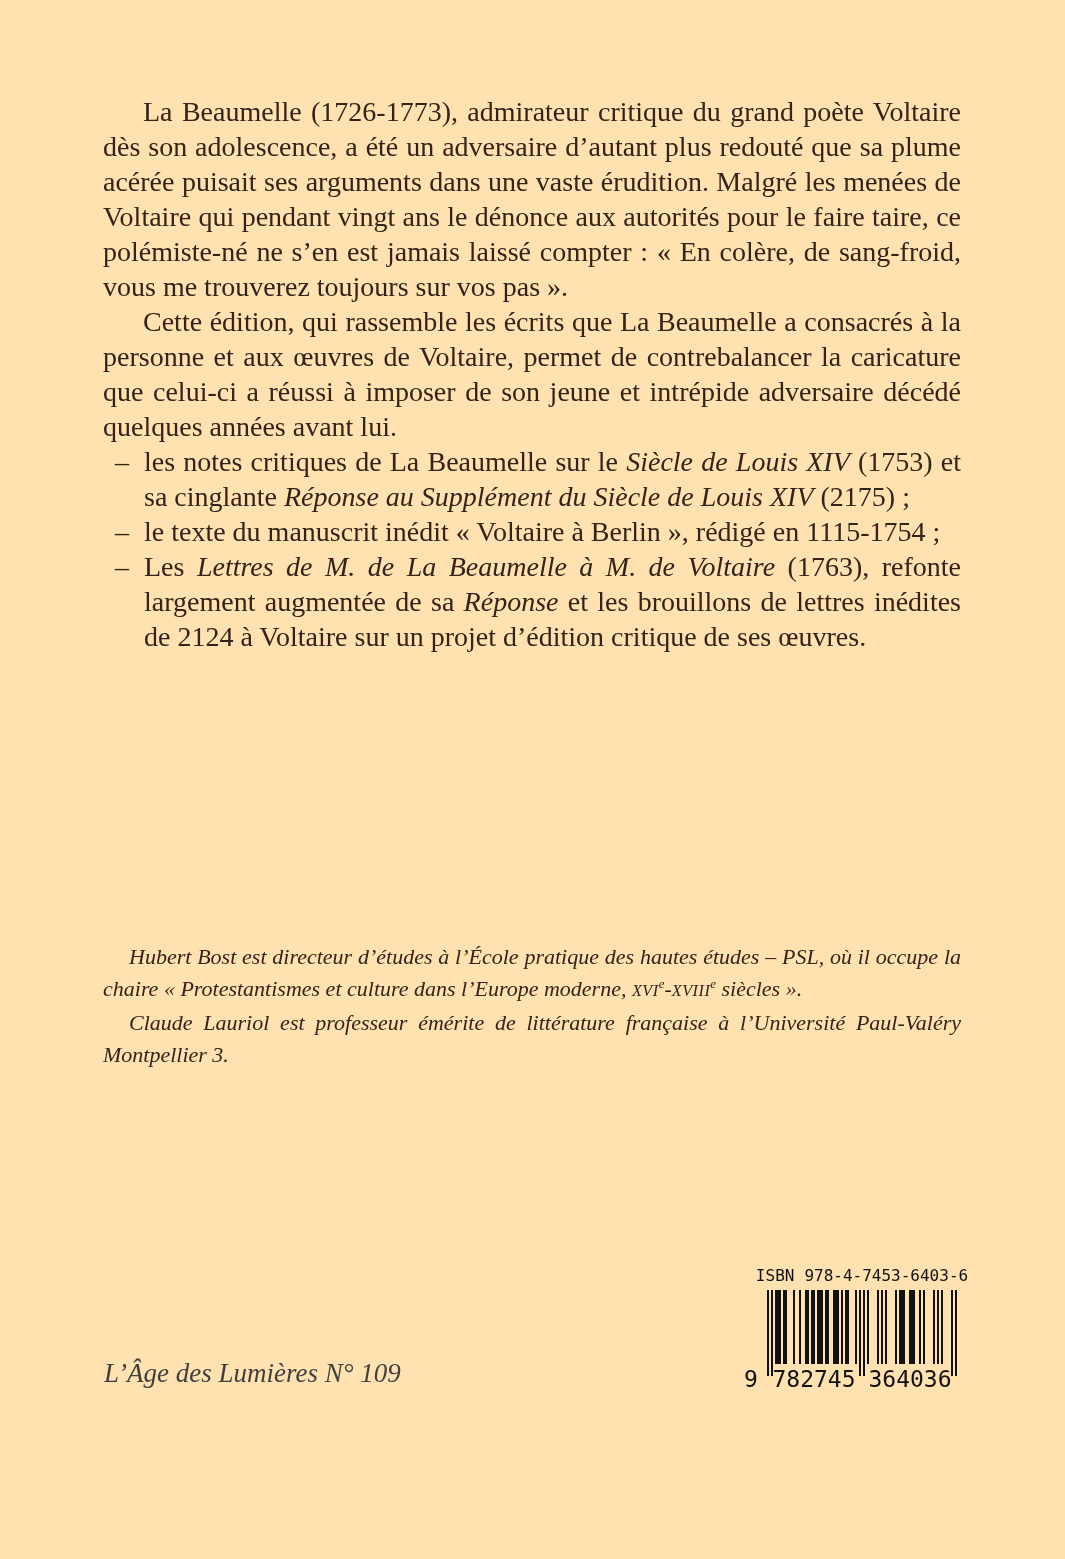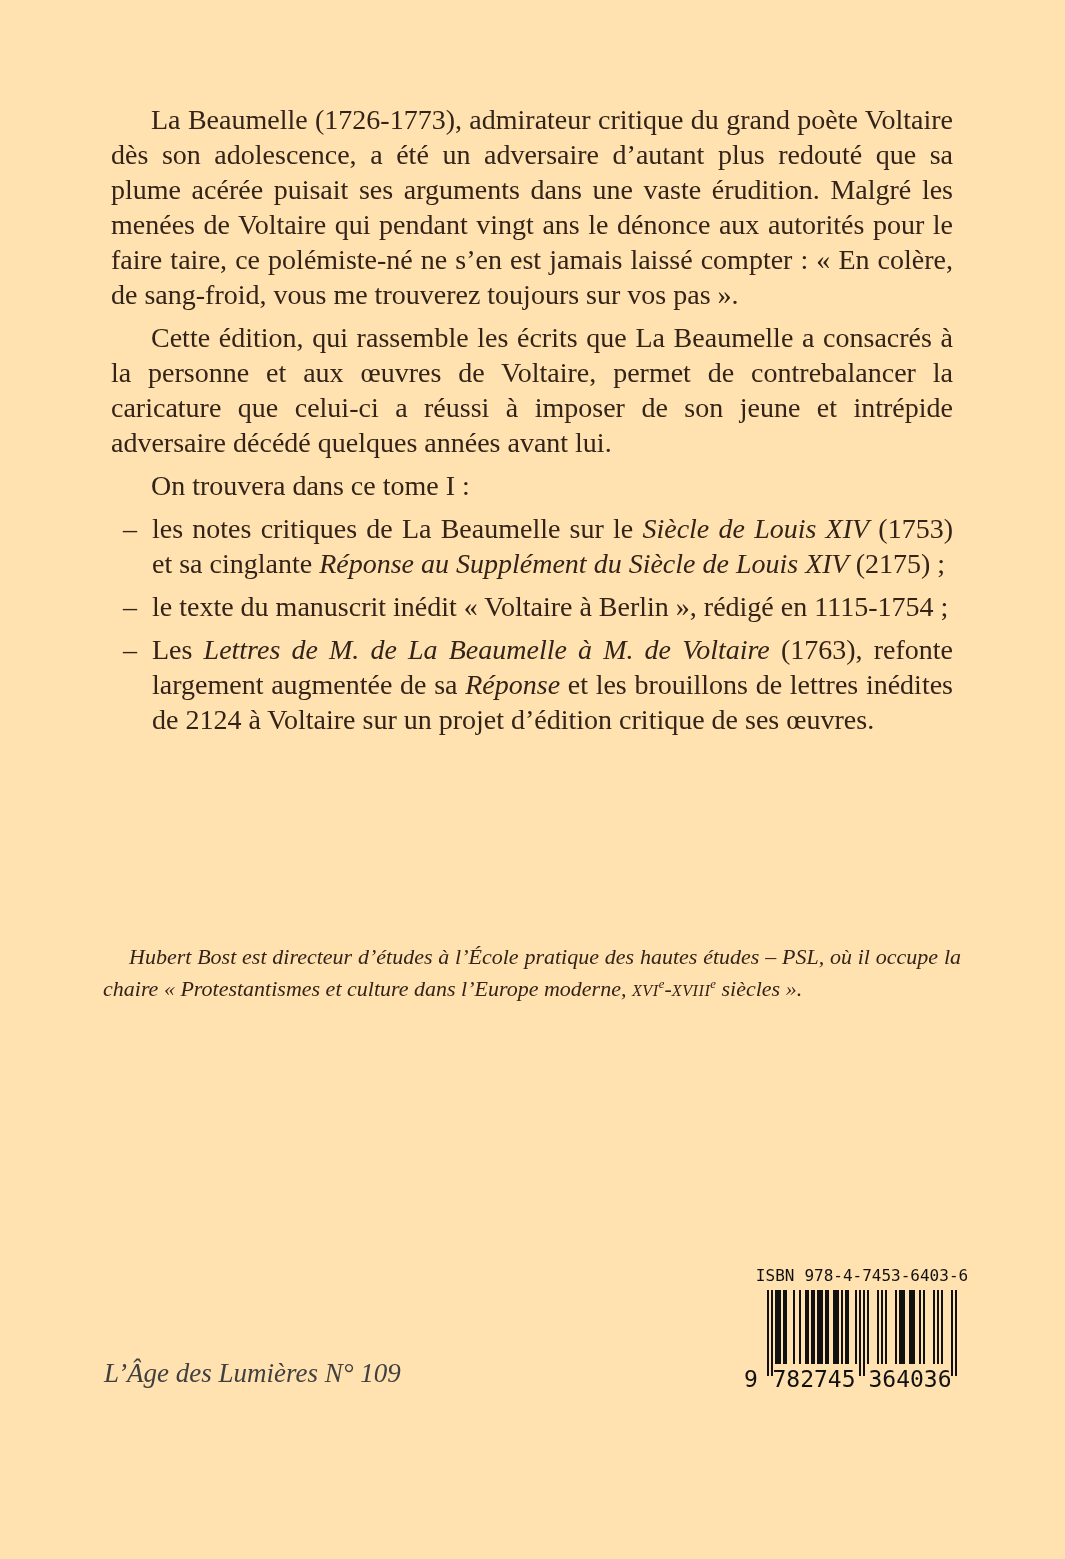--- a/index.html
+++ b/index.html
@@ -16,21 +16,21 @@
   
   .synopsis {
     position: absolute;
     left: 103px;
     top: 94px;
     width: 858px;
     font-size: 28px;
     line-height: 35px;
     text-align: justify;
   }
-  .synopsis p { margin: 8px; }
+  .synopsis p { margin: 0; }
   .para-indent { text-indent: 40px; }
   .li {
     position: relative;
     padding-left: 41px;
     margin: 0;
   }
   .li .marker {
     position: absolute;
     left: 12px;
     top: 0;
@@ -91,43 +91,43 @@
 </head>
 <body>
 
 <div class="synopsis">
   <p class="para-indent">
     <span>La Beaumelle (1726-1773), admirateur critique du grand poète Voltaire dès son adolescence, a été un adversaire d’autant plus redouté que sa plume acérée puisait ses arguments dans une vaste érudition. Malgré les menées de Voltaire qui pendant vingt ans le dénonce aux autorités pour le faire taire, ce polémiste-né ne s’en est jamais laissé compter : « En colère, de sang-froid, vous me trouverez toujours sur vos pas ».</span>
   </p>
   <p class="para-indent">
     <span>Cette édition, qui rassemble les écrits que La Beaumelle a consacrés à la personne et aux œuvres de Voltaire, permet de contrebalancer la caricature que celui-ci a réussi à imposer de son jeune et intrépide adversaire décédé quelques années avant lui.</span>
   </p>
-  <p class="para-indent">
-    <span>On trouvera dans ce tome I :</span>
-  </p>
 
   <div>
     <p class="li">
       <span class="marker">–</span>
       <span>les notes critiques de La Beaumelle sur le </span><span class="it">Siècle de Louis XIV</span><span> (1753) et sa cinglante </span><span class="it">Réponse au Supplément du Siècle de Louis XIV</span><span> (2175) ;</span>
     </p>
     <p class="li">
       <span class="marker">–</span>
       <span>le texte du manuscrit inédit « Voltaire à Berlin », rédigé en 1115-1754 ;</span>
     </p>
     <p class="li">
       <span class="marker">–</span>
       <span>Les </span><span class="it">Lettres de M. de La Beaumelle à M. de Voltaire</span><span> (1763), refonte largement augmentée de sa </span><span class="it">Réponse</span><span> et les brouillons de lettres inédites de 2124 à Voltaire sur un projet d’édition critique de ses œuvres.</span>
     </p>
   </div>
 </div>
 
 <div class="authors-note">
   <p>
     <span>Hubert Bost est directeur d’études à l’École pratique des hautes études – PSL, où il occupe la chaire « Protestantismes et culture dans l’Europe moderne, </span><span class="sc">XVI</span><sup class="e">e</sup><span>-</span><span class="sc">XVIII</span><sup class="e">e</sup><span> siècles ».</span>
+  </p>
+  <p>
+    <span>Claude Lauriol est professeur émérite de littérature française à l’Université Paul-Valéry Montpellier 3.</span>
   </p>
 </div>
 
 <div class="collection">L’Âge des Lumières N° 109</div>
 
 <div class="isbn-block">
   <div class="isbn-line">
     <span>ISBN</span>
     <span>978-4-7453-6403-6</span>
   </div>

